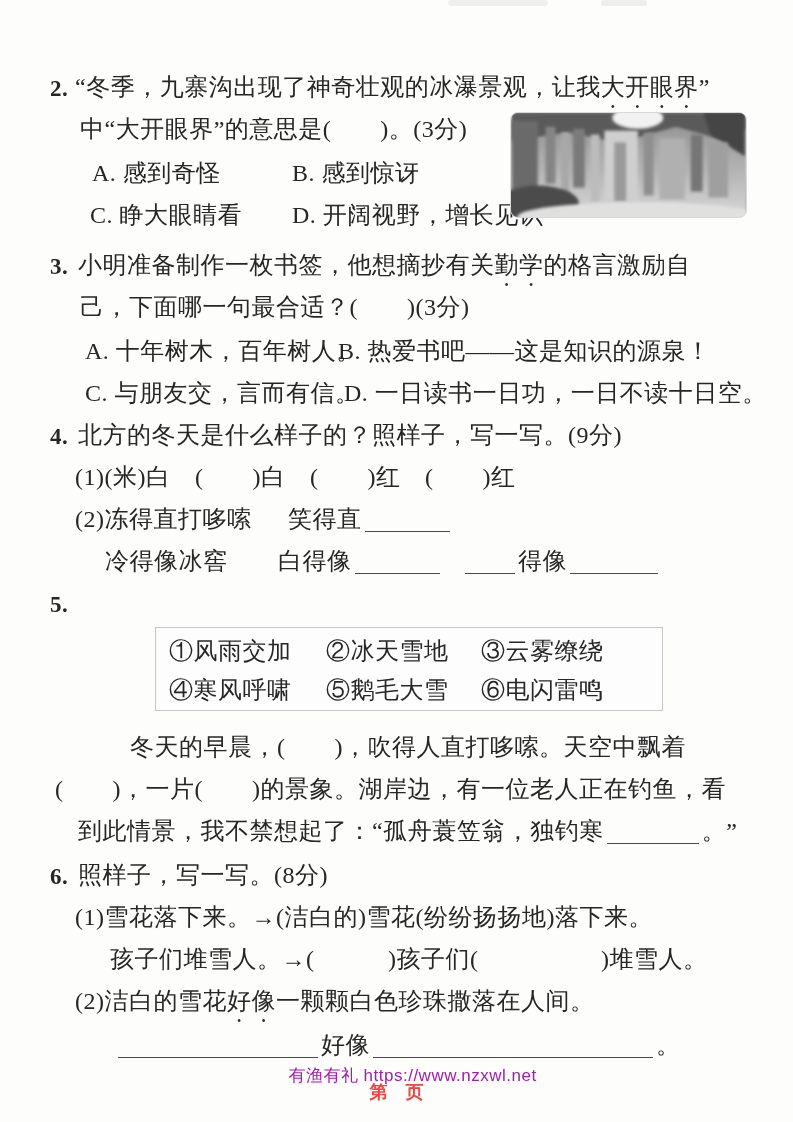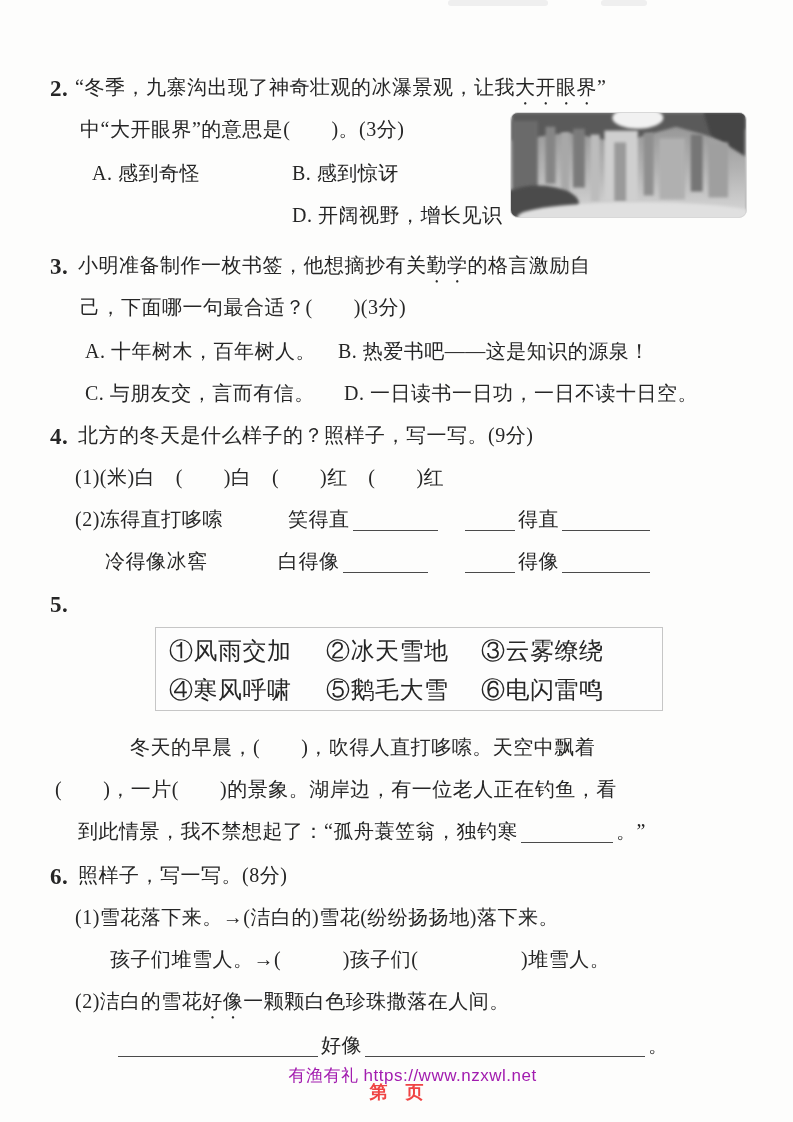--- a/index.html
+++ b/index.html
@@ -4,21 +4,21 @@
 <style>
   html,body{margin:0;padding:0;background:#ffffff;}
   .sheet{
     position:relative;width:793px;height:1122px;margin:0 auto;
     background:#fdfdfc;overflow:hidden;
     font-family:"Liberation Serif","DejaVu Serif",serif;
     color:#262626;
   }
   .line{
     position:absolute;white-space:nowrap;
-    font-size:20px;line-height:30px;letter-spacing:0.5px;
+    font-size:24px;line-height:30px;letter-spacing:0.5px;
   }
   .qnum{font-weight:700;font-size:23px;}
   .em{
     -webkit-text-emphasis:filled dot #2a2a2a;
     -webkit-text-emphasis-position:under;
     text-emphasis:filled dot #2a2a2a;
     text-emphasis-position:under right;
   }
   .blank{
     display:inline-block;height:1em;vertical-align:-5px;
@@ -56,20 +56,21 @@
 <div class="sheet">
 
   <div class="smudge" style="left:448px;top:0;width:100px;height:6px;"></div>
   <div class="smudge" style="left:601px;top:0;width:46px;height:6px;"></div>
 
   <span class="line qnum" style="left:50px;top:74px">2.</span>
   <div class="line" style="left:75px;top:72px"><span>“冬季，九寨沟出现了神奇壮观的冰瀑景观，让我</span><span class="em">大开眼界</span><span>”</span></div>
   <div class="line" style="left:80px;top:114px">中“大开眼界”的意思是(　　)。(3分)</div>
   <div class="line" style="left:92px;top:158px">A. 感到奇怪</div>
   <div class="line" style="left:292px;top:158px">B. 感到惊讶</div>
+  <div class="line" style="left:90px;top:200px">C. 睁大眼睛看</div>
   <div class="line" style="left:292px;top:200px">D. 开阔视野，增长见识</div>
 
   <div class="photo">
     <svg viewBox="0 0 237 106" aria-hidden="true">
       <defs>
         <linearGradient id="pg" x1="0" y1="0" x2="0" y2="1">
           <stop offset="0" stop-color="#8f8f8f"></stop>
           <stop offset="0.55" stop-color="#b3b3b3"></stop>
           <stop offset="1" stop-color="#d8d8d8"></stop>
         </linearGradient>
@@ -104,21 +105,20 @@
   <div class="line" style="left:338px;top:336px">B. 热爱书吧——这是知识的源泉！</div>
   <div class="line" style="left:85px;top:378px">C. 与朋友交，言而有信。</div>
   <div class="line" style="left:344px;top:378px">D. 一日读书一日功，一日不读十日空。</div>
 
   <span class="line qnum" style="left:50px;top:422px">4.</span>
   <div class="line" style="left:78px;top:420px">北方的冬天是什么样子的？照样子，写一写。(9分)</div>
   <div class="line" style="left:75px;top:462px">(1)(米)白　(　　)白　(　　)红　(　　)红</div>
 
   <div class="line" style="left:75px;top:504px">(2)冻得直打哆嗦</div>
   <div class="line" style="left:288px;top:504px"><span>笑得直</span><span class="blank bw85"></span></div>
-  <div class="line" style="left:462px;top:504px"><span class="blank bw50"></span><span>得直</span><span class="blank bw88"></span></div>
 
   <div class="line" style="left:105px;top:546px">冷得像冰窖</div>
   <div class="line" style="left:278px;top:546px"><span>白得像</span><span class="blank bw85"></span></div>
   <div class="line" style="left:462px;top:546px"><span class="blank bw50"></span><span>得像</span><span class="blank bw88"></span></div>
 
   <span class="line qnum" style="left:50px;top:590px">5.</span>
 
   <div class="word-box">
     <span>①风雨交加</span>
     <span>②冰天雪地</span>

